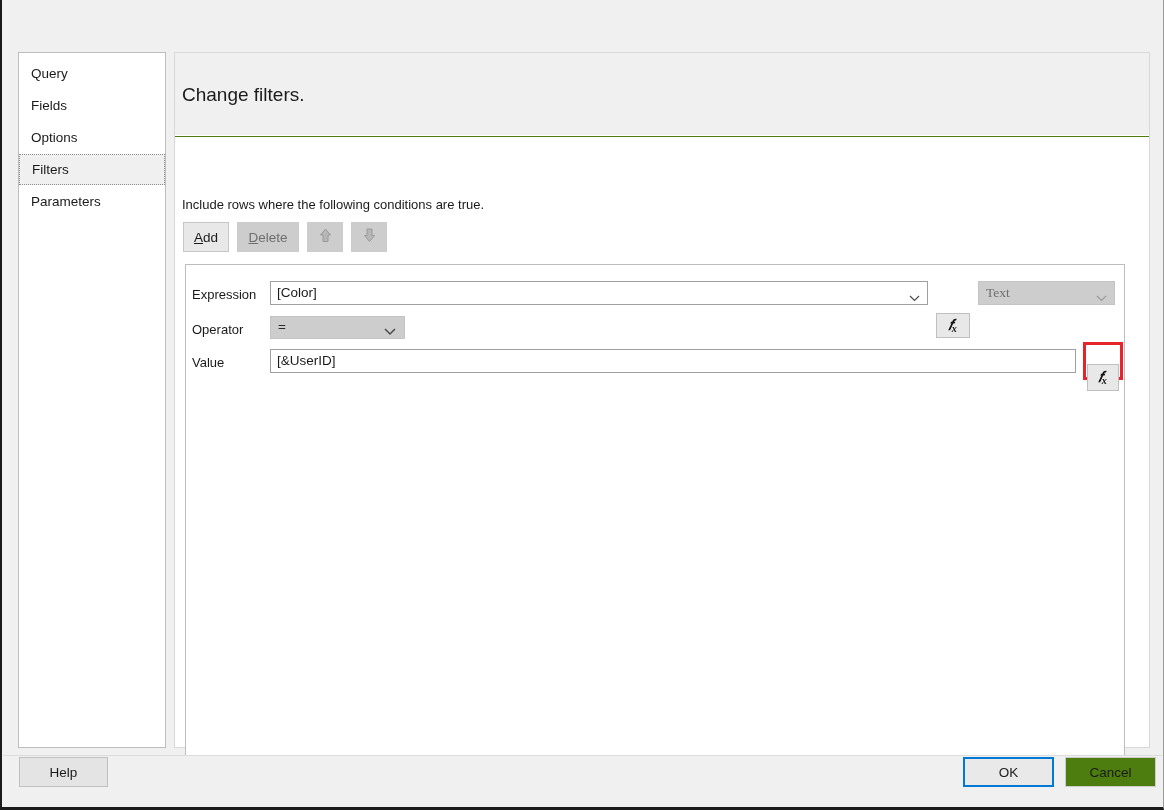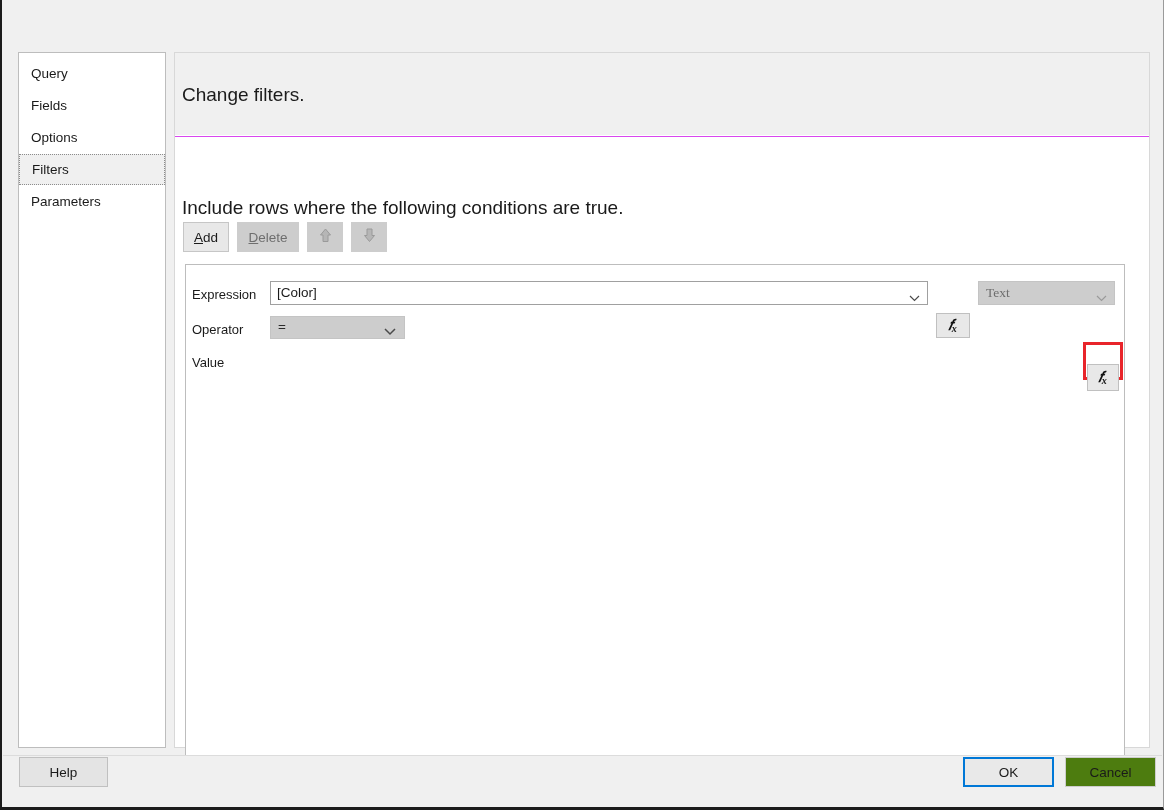--- a/index.html
+++ b/index.html
@@ -89,21 +89,21 @@
 
   
   #right-pane {
     position: absolute;
     left: 172px;
     top: 52px;
     width: 976px;
     height: 696px;
     box-sizing: border-box;
     border: 1px solid #d8d8d8;
-    background: #d946ef;
+    background: #4d7c0f;
   }
   #pane-header {
     position: absolute;
     left: 0; top: 0;
     width: 100%;
     height: 83px;
     background: #f0f0f0;
     border-bottom: 1px solid #ffffff;
     box-sizing: border-box;
   }
@@ -120,21 +120,21 @@
     top: 84px;
     width: 100%;
     bottom: 0;
     background: #ffffff;
   }
 
   #instructions {
     position: absolute;
     left: 7px;
     top: 60px;
-    font-size: 19px;
+    font-size: 13px;
     color: #1a1a1a;
   }
 
   
   #filter-toolbar {
     position: absolute;
     left: 8px;
     top: 85px;
     display: flex;
     gap: 8px;
@@ -489,20 +489,23 @@
             <span id="operator-chevron">
               <svg width="12" height="8" viewBox="0 0 12 8">
                 <polyline points="1,1 6,6 11,1" fill="none" stroke="#4a4a4a" stroke-width="1.5"></polyline>
               </svg>
             </span>
           </div>
         </div>
 
         <div class="field-row" id="row-value">
           <div class="field-label">Value</div>
+          <div id="value-input">
+            <span id="value-text">[&amp;UserID]</span>
+          </div>
           <div id="value-fx-wrap">
             <button class="fx-btn" id="value-fx">
               <span>𝑓<span class="fx-sub">x</span></span>
             </button>
           </div>
         </div>
 
       </div>
     </div>
   </div>

